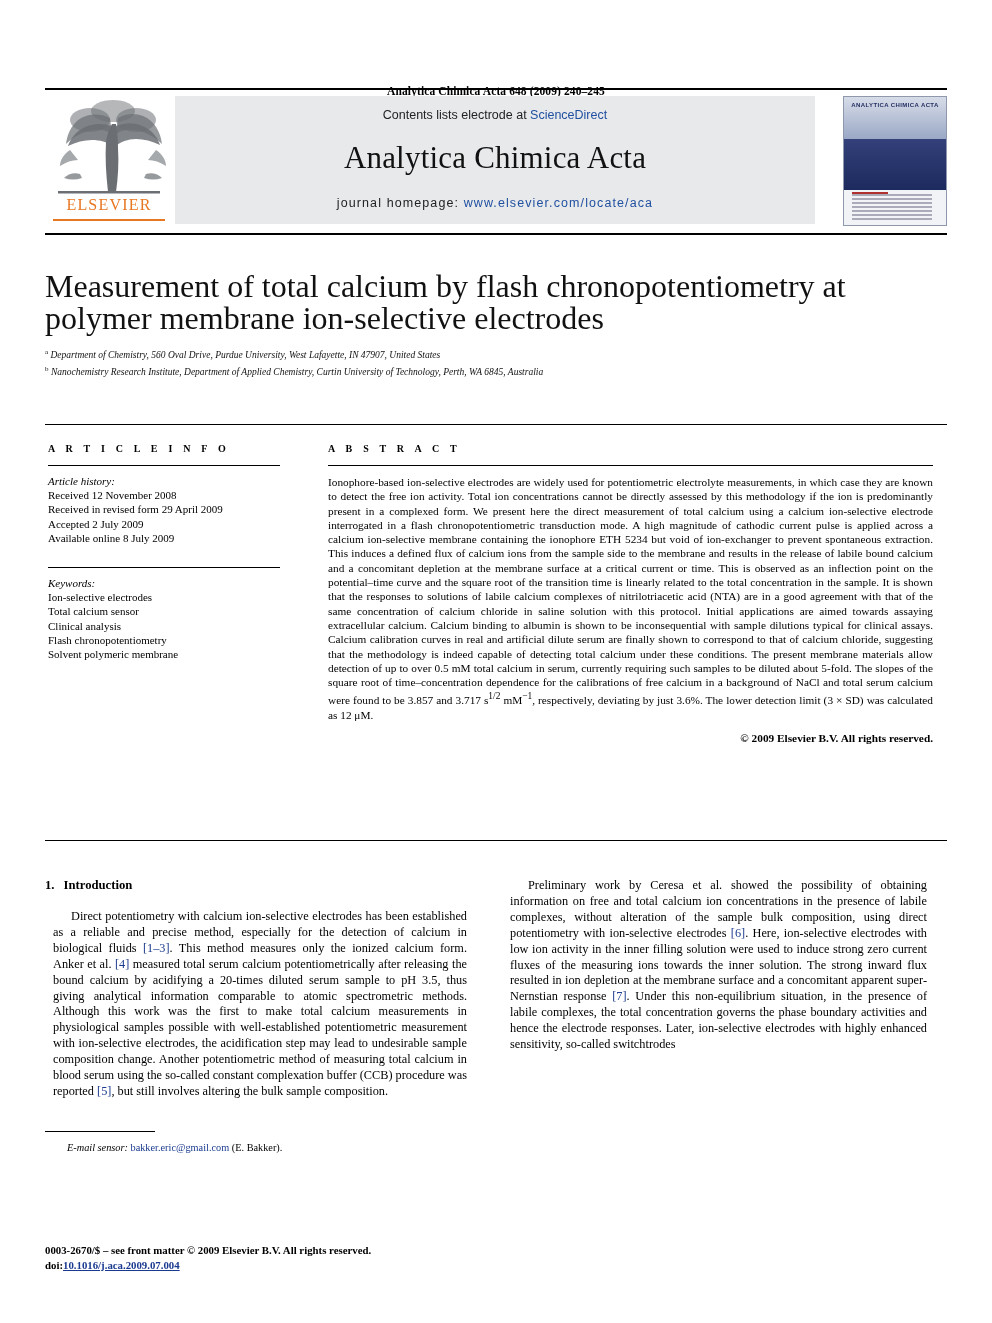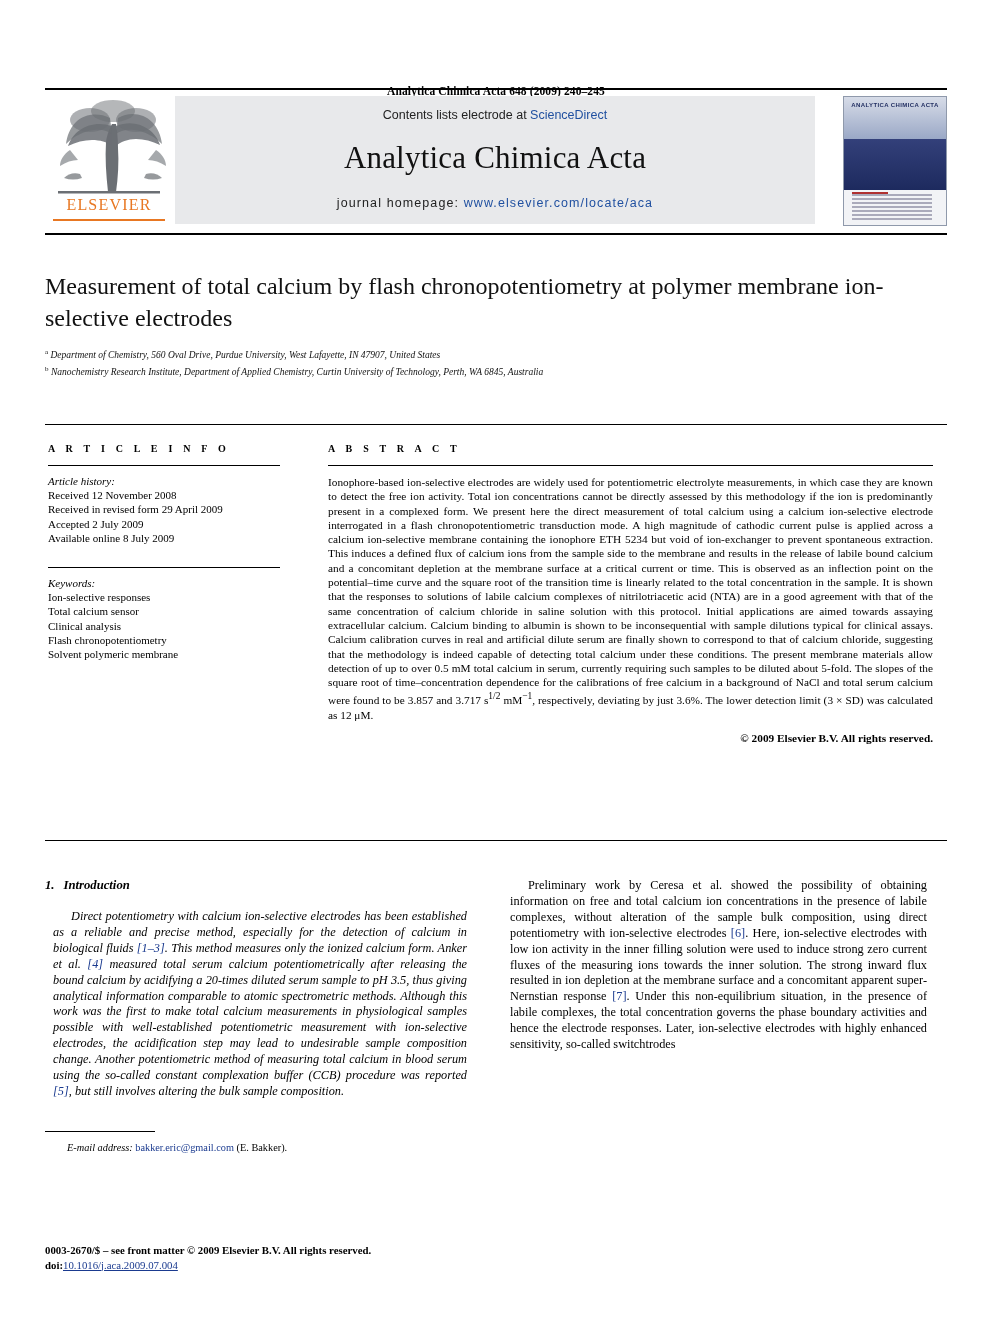--- a/index.html
+++ b/index.html
@@ -179,21 +179,21 @@
   }
 
   
   .title-block {
     position: absolute;
     left: 45px; top: 270px;
     width: 890px;
   }
   .paper-title {
     font-family: "Liberation Serif", serif;
-    font-size: 24px;
+    font-size: 32px;
     line-height: 32px;
     font-weight: normal;
     color: #111;
     margin: 0;
   }
   .authors {
     margin-top: 19px;
     font-family: "Liberation Serif", serif;
     font-size: 18px;
     color: #111;
@@ -279,21 +279,20 @@
     left: 45px; top: 840px;
     width: 902px; height: 1px;
     background: #000;
   }
 
   
   .col-left {
     position: absolute;
     left: 45px; top: 878px;
     width: 430px;
-    font-style: italic;
   }
   .col-right {
     position: absolute;
     left: 502px; top: 878px;
     width: 433px;
   }
   .body-h2 {
     font-family: "Liberation Serif", serif;
     font-size: 12.7px;
     font-weight: bold;
@@ -334,21 +333,21 @@
 
   .colophon {
     position: absolute;
     left: 45px; top: 1243px;
     width: 450px;
     font-family: "Liberation Serif", serif;
     font-size: 10.8px;
     line-height: 14.5px;
     font-weight: bold;
   }
-  .colophon .doi-link { color: #1a3a8f; font-weight: normal; }
+  .colophon .doi-link { color: #1a3a8f; font-weight: bold; }
 </style>
 </head>
 <body>
 
 <div class="page">
 
   <div class="running-head">Analytica Chimica Acta 648 (2009) 240–245</div>
 
   <div class="rule-top"></div>
 
@@ -424,21 +423,21 @@
     <div class="info-body">
       <div class="lab">Article history:</div>
       <div>Received 12 November 2008</div>
       <div>Received in revised form 29 April 2009</div>
       <div>Accepted 2 July 2009</div>
       <div>Available online 8 July 2009</div>
     </div>
     <div class="info-rule" style="margin-top:22px;"></div>
     <div class="info-body">
       <div class="lab">Keywords:</div>
-      <div>Ion-selective responses</div>
+      <div>Ion-selective electrodes</div>
       <div>Total calcium sensor</div>
       <div>Clinical analysis</div>
       <div>Flash chronopotentiometry</div>
       <div>Solvent polymeric membrane</div>
     </div>
   </div>
 
   <div class="abs-col">
     <div class="sec-head">A B S T R A C T</div>
     <div class="abs-rule"></div>
@@ -455,21 +454,21 @@
     <p class="body-p"><span>Direct potentiometry with calcium ion-selective electrodes has been established as a reliable and precise method, especially for the detection of calcium in biological fluids </span><span class="ref">[1–3]</span><span>. This method measures only the ionized calcium form. Anker et al. </span><span class="ref">[4]</span><span> measured total serum calcium potentiometrically after releasing the bound calcium by acidifying a 20-times diluted serum sample to pH 3.5, thus giving analytical information comparable to atomic spectrometric methods. Although this work was the first to make total calcium measurements in physiological samples possible with well-established potentiometric measurement with ion-selective electrodes, the acidification step may lead to undesirable sample composition change. Another potentiometric method of measuring total calcium in blood serum using the so-called constant complexation buffer (CCB) procedure was reported </span><span class="ref">[5]</span><span>, but still involves altering the bulk sample composition.</span></p>
   </div>
 
   <div class="col-right">
     <p class="body-p cont" style="visibility:hidden;height:0;margin:0;overflow:hidden;"></p>
     <p class="body-p" style="text-indent:18px;"><span>Preliminary work by Ceresa et al. showed the possibility of obtaining information on free and total calcium ion concentrations in the presence of labile complexes, without alteration of the sample bulk composition, using direct potentiometry with ion-selective electrodes </span><span class="ref">[6]</span><span>. Here, ion-selective electrodes with low ion activity in the inner filling solution were used to induce strong zero current fluxes of the measuring ions towards the inner solution. The strong inward flux resulted in ion depletion at the membrane surface and a concomitant apparent super-Nernstian response </span><span class="ref">[7]</span><span>. Under this non-equilibrium situation, in the presence of labile complexes, the total concentration governs the phase boundary activities and hence the electrode responses. Later, ion-selective electrodes with highly enhanced sensitivity, so-called switchtrodes</span></p>
   </div>
 
   <div class="foot-rule"></div>
   <div class="footnotes">
-    <p style="margin:2px 0 0 0;text-indent:22px;"><span class="email-lab">E-mail address:</span> <a href="#" class="link">bakker.eric@gmail.com</a> <span>(E. Bakker).</span></p>
+    <p style="margin:2px 0 0 0;text-indent:22px;"><span class="email-lab">E-mail sensor:</span> <a href="#" class="link">bakker.eric@gmail.com</a> <span>(E. Bakker).</span></p>
   </div>
 
   <div class="colophon">
     <div>0003-2670/$ – see front matter © 2009 Elsevier B.V. All rights reserved.</div>
     <div><span>doi:</span><a href="#" class="doi-link">10.1016/j.aca.2009.07.004</a></div>
   </div>
 
 </div>
 
 </body></html>

